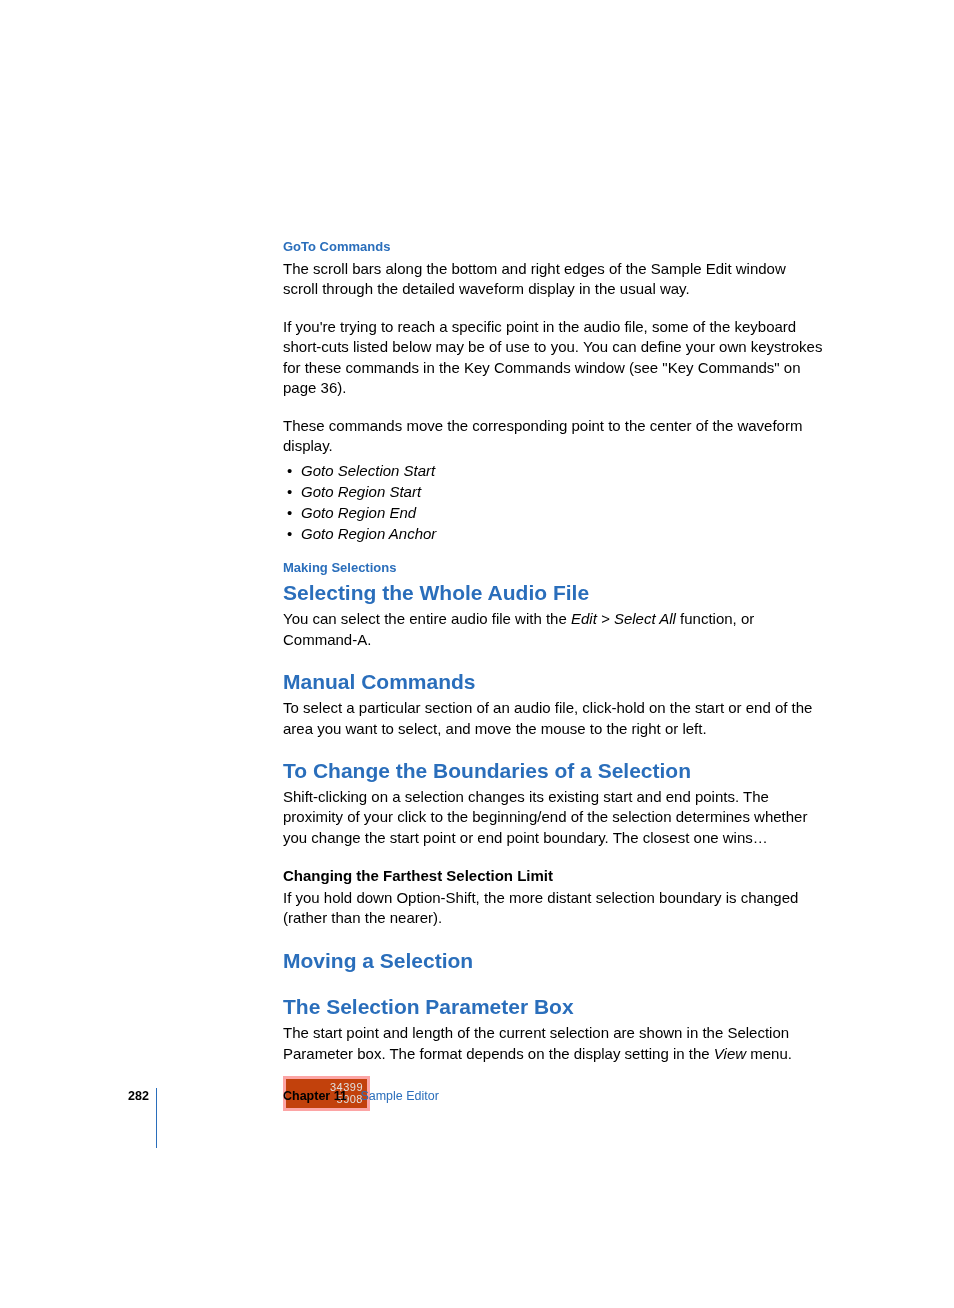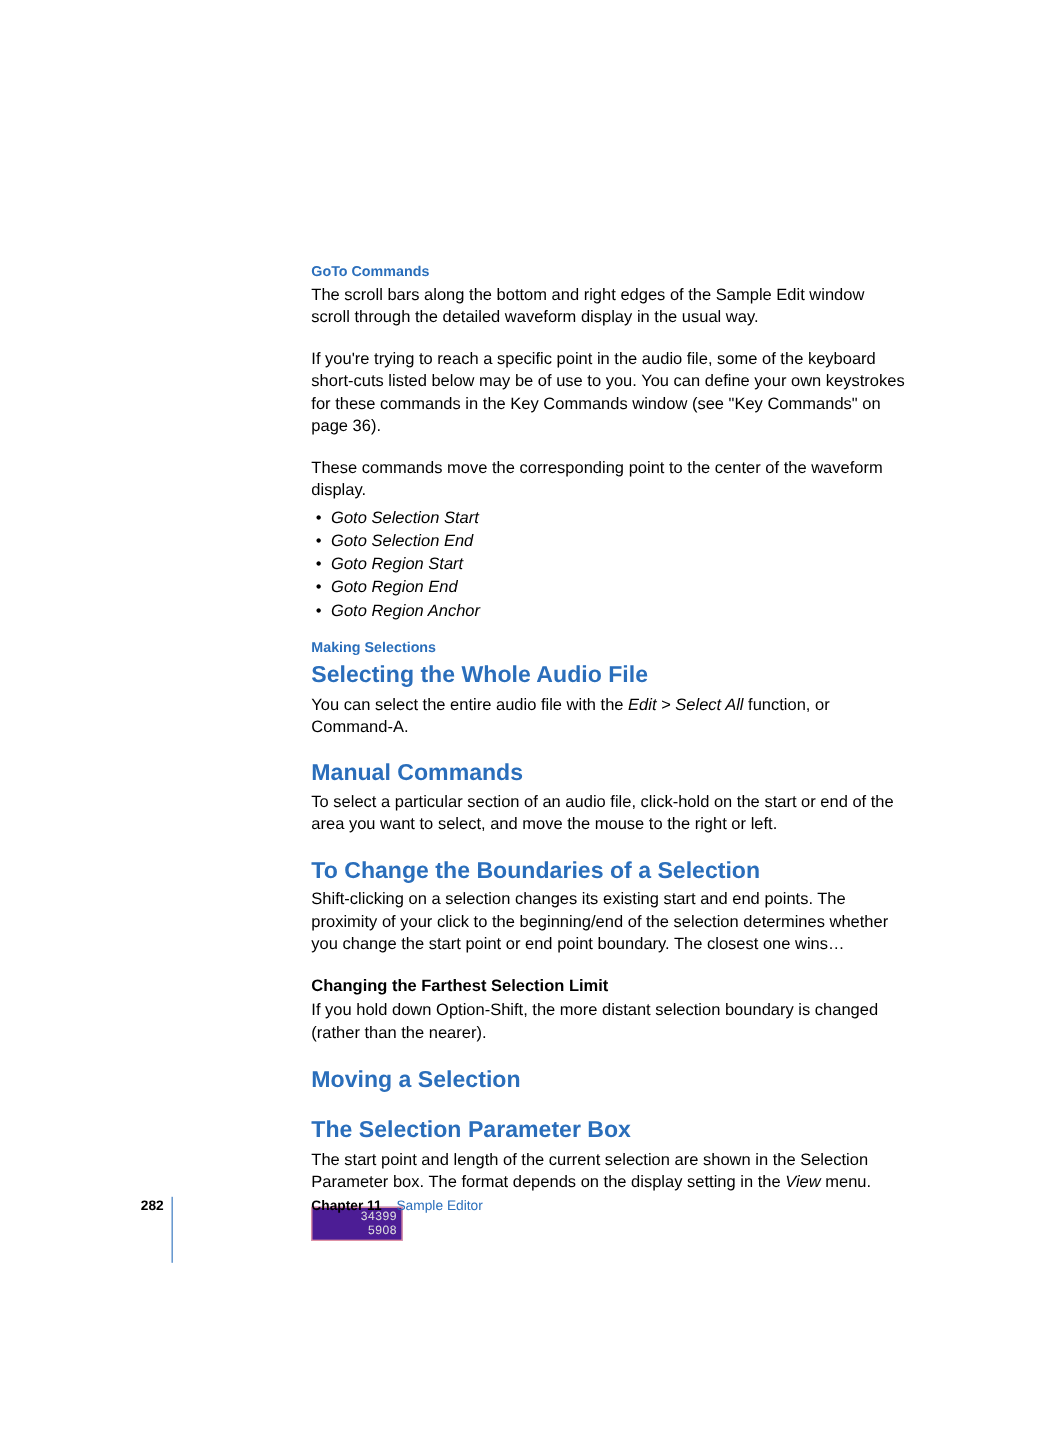--- a/index.html
+++ b/index.html
@@ -65,22 +65,22 @@
     content: "•";
     position: absolute;
     left: 4px;
     top: 0;
     font-style: normal;
   }
   .italic { font-style: italic; }
   .param-box {
     display: inline-block;
     width: 75px;
-    background: #4c1d95;
-    border: 1px solid #fca5a5;
+    background: #c2410c;
+    border: 3px solid #fca5a5;
     padding: 2px 4px 2px 2px;
     margin-top: 2px;
     font-family: "Lucida Grande", Arial, sans-serif;
     font-size: 11px;
     color: #e0e0e0;
     text-align: right;
     line-height: 1.15;
     letter-spacing: 0.5px;
   }
   .footer {
@@ -115,21 +115,20 @@
 <body>
 
 <div class="page">
 
   <h2 class="section-title">GoTo Commands</h2>
   <p>The scroll bars along the bottom and right edges of the Sample Edit window scroll through the detailed waveform display in the usual way.</p>
   <p>If you're trying to reach a specific point in the audio file, some of the keyboard short-cuts listed below may be of use to you. You can define your own keystrokes for these commands in the Key Commands window (see "Key Commands" on page 36).</p>
   <p class="tight">These commands move the corresponding point to the center of the waveform display.</p>
   <ul class="bullets">
     <li>Goto Selection Start</li>
-    <li>Goto Selection End</li>
     <li>Goto Region Start</li>
     <li>Goto Region End</li>
     <li>Goto Region Anchor</li>
   </ul>
 
   <h2 class="section-title">Making Selections</h2>
 
   <div class="block">
     <div class="sub-blue">Selecting the Whole Audio File</div>
     <p style="margin-bottom:0">

